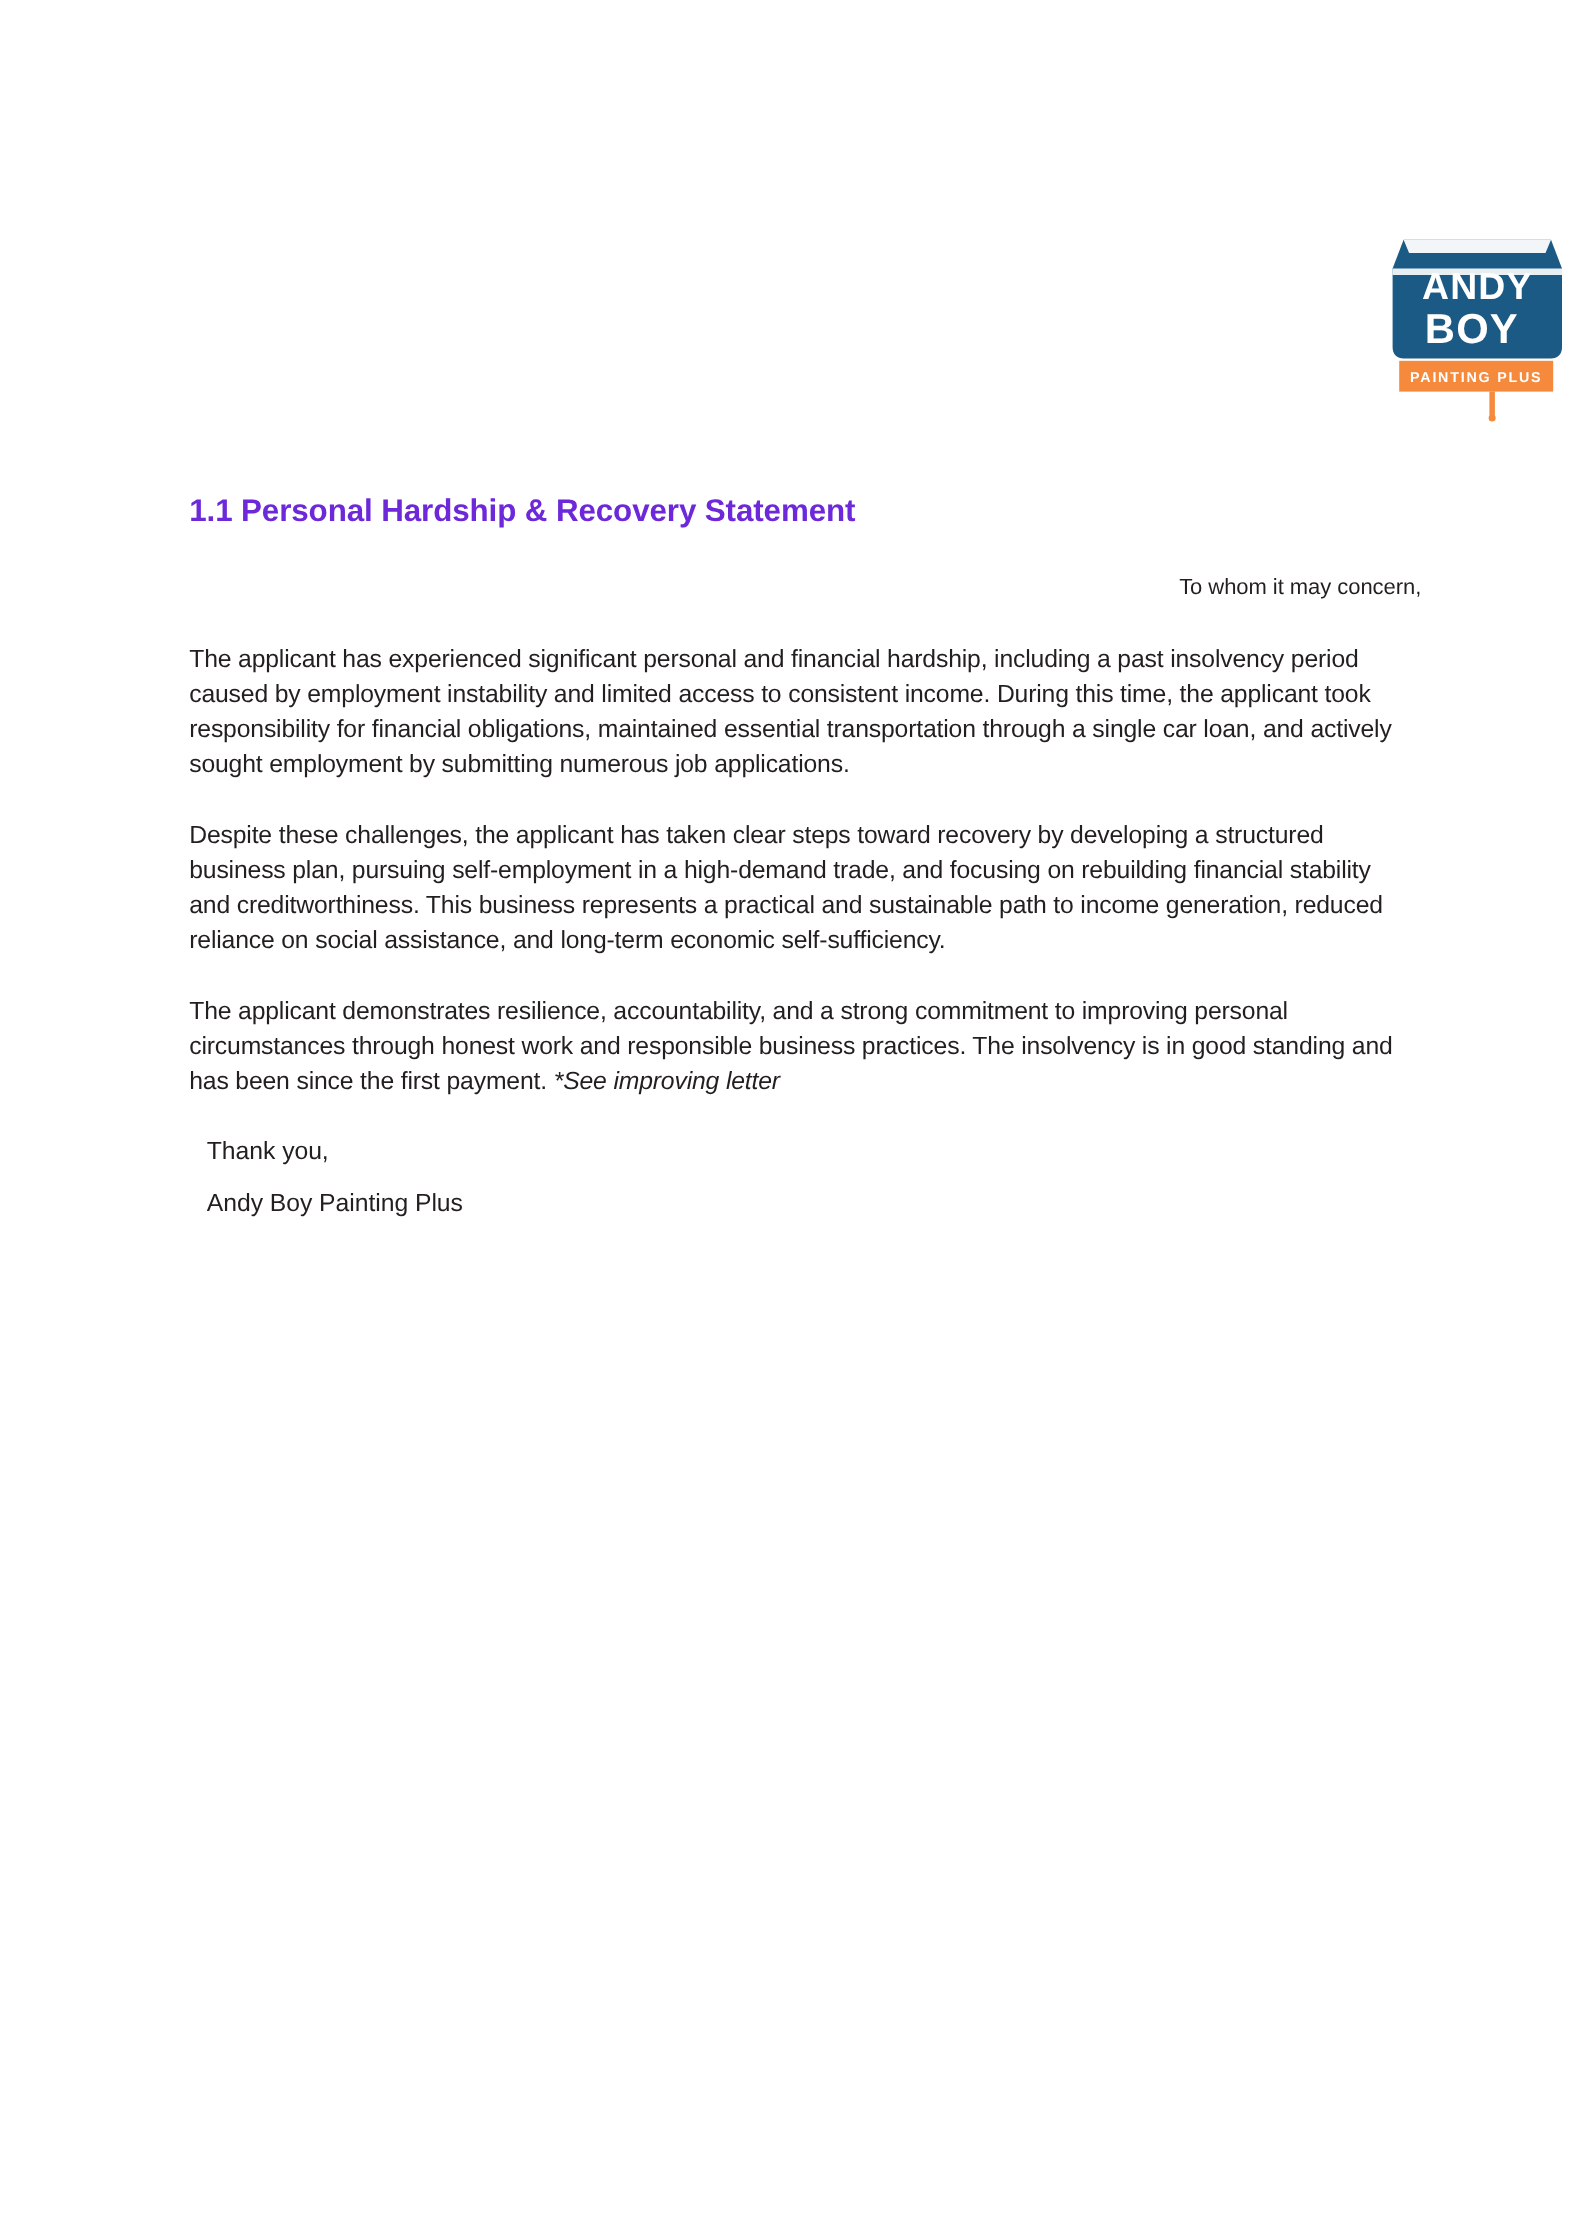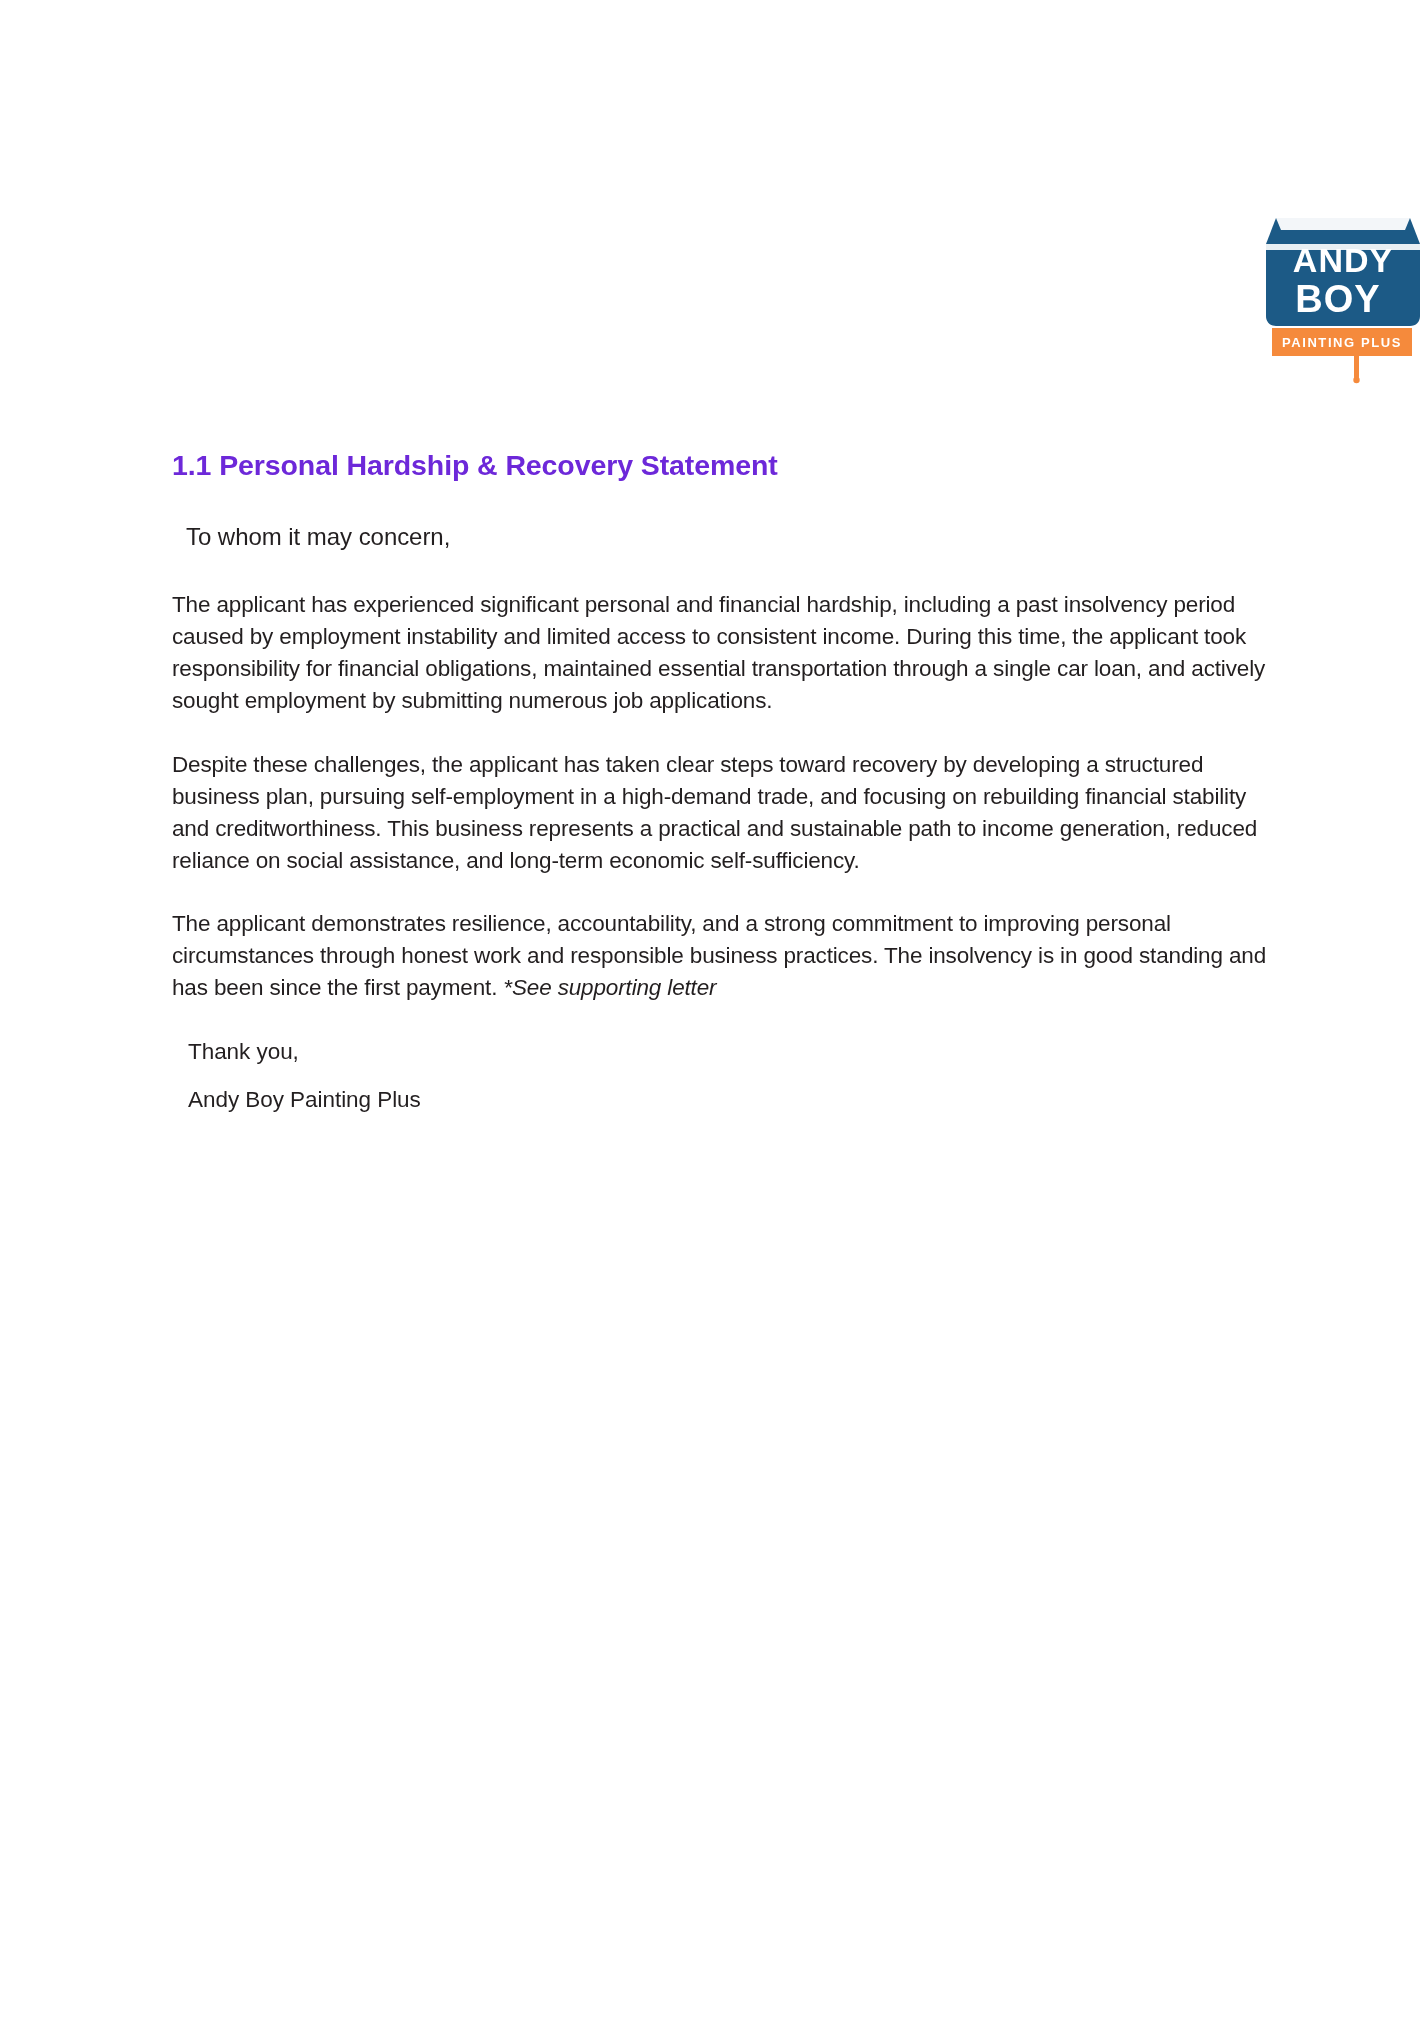--- a/index.html
+++ b/index.html
@@ -47,24 +47,25 @@
   }
   .section-heading {
     font-size: 28.5px;
     font-weight: bold;
     color: #6d28d9;
     letter-spacing: -0.1px;
     margin: 0 0 38px 0;
     line-height: 1.2;
   }
   .salutation {
-    font-size: 24px;
+    font-size: 20px;
     line-height: 1.45;
     margin: 0 0 34px 14px;
     letter-spacing: -0.05px;
+    text-align: right;
   }
   .para {
     font-size: 22.5px;
     line-height: 1.42;
     margin: 0 16px 32px 0;
     letter-spacing: -0.15px;
     text-align: left;
   }
   .para em {
     font-style: italic;
@@ -107,21 +108,21 @@
   <div class="doc">
 
     <h1 class="section-heading">1.1 Personal Hardship &amp; Recovery Statement</h1>
 
     <p class="salutation">To whom it may concern,</p>
 
     <p class="para">The applicant has experienced significant personal and financial hardship, including a past insolvency period caused by employment instability and limited access to consistent income. During this time, the applicant took responsibility for financial obligations, maintained essential transportation through a single car loan, and actively sought employment by submitting numerous job applications.</p>
 
     <p class="para">Despite these challenges, the applicant has taken clear steps toward recovery by developing a structured business plan, pursuing self-employment in a high-demand trade, and focusing on rebuilding financial stability and creditworthiness. This business represents a practical and sustainable path to income generation, reduced reliance on social assistance, and long-term economic self-sufficiency.</p>
 
-    <p class="para"><span>The applicant demonstrates resilience, accountability, and a strong commitment to improving personal circumstances through honest work and responsible business practices. The insolvency is in good standing and has been since the first payment. </span><em>*See supporting letter</em></p>
+    <p class="para"><span>The applicant demonstrates resilience, accountability, and a strong commitment to improving personal circumstances through honest work and responsible business practices. The insolvency is in good standing and has been since the first payment. </span><em>*See improving letter</em></p>
 
     <div class="signoff">
       <div>Thank you,</div>
       <div>Andy Boy Painting Plus</div>
     </div>
 
   </div>
 </div>
 
 </body></html>

